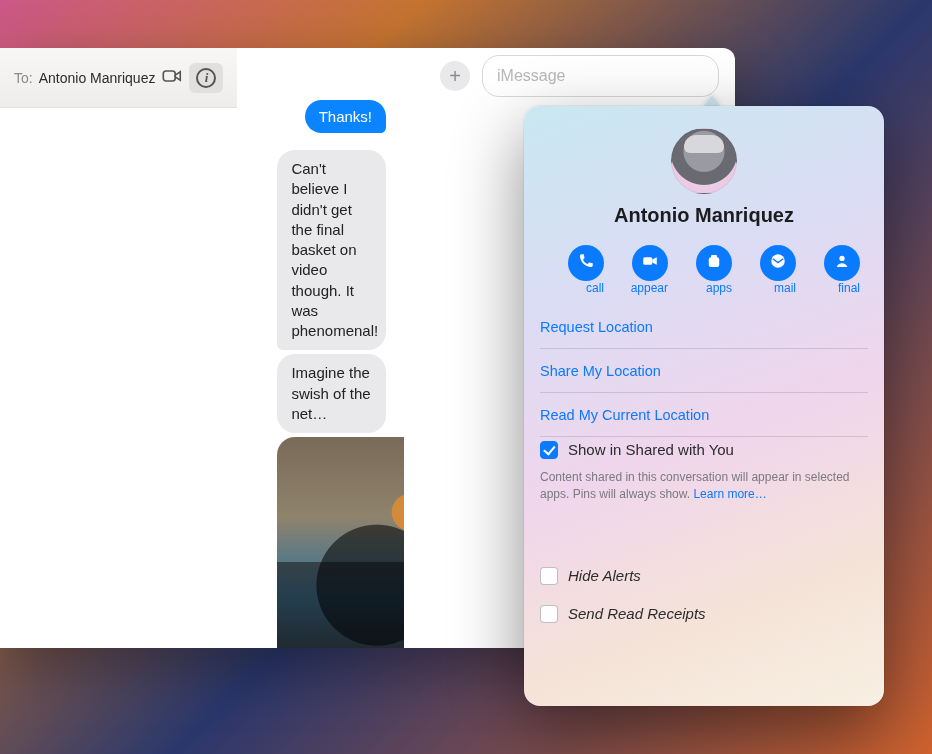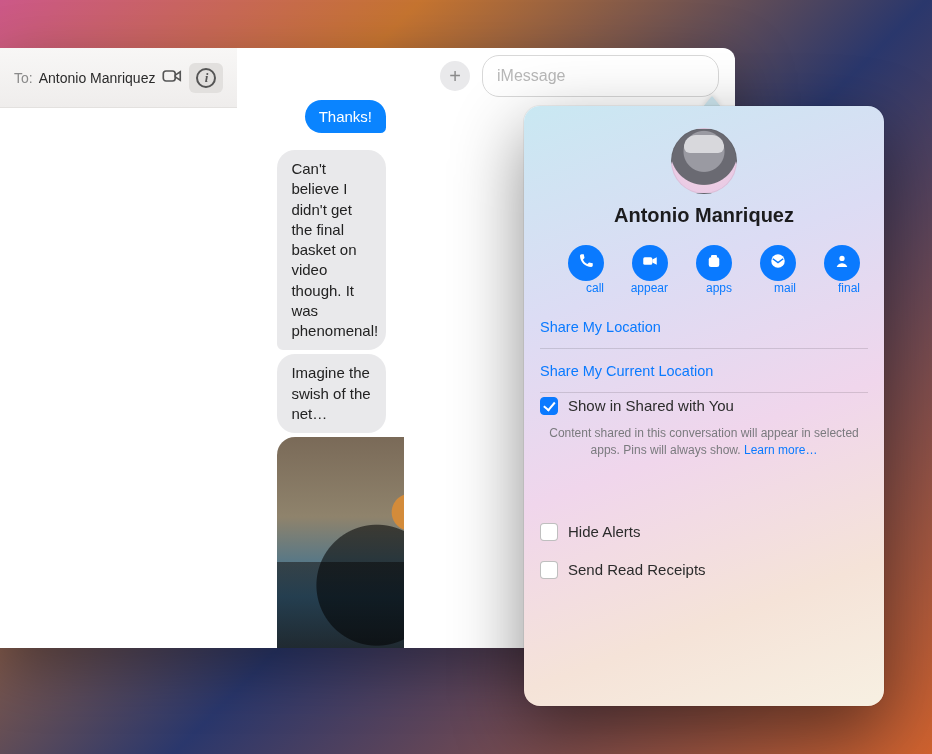--- a/index.html
+++ b/index.html
@@ -190,25 +190,24 @@
   }
   .chk.checked { background: #0a7aff; border-color: #0a7aff; }
   .chk.checked::after {
     content: ""; width: 5px; height: 9px;
     border: solid #fff; border-width: 0 2px 2px 0;
     transform: rotate(40deg) translate(-1px,-1px);
   }
   .help {
     color: #7a7a7e; font-size: 12px; line-height: 1.4;
     padding-bottom: 14px;
-    text-align: center;
   }
   .help a { color: #0a7aff; text-decoration: none; }
   .spacer-pad { height: 40px; }
-  .chk-row.plain { padding: 10px 0; border-top: 0; }
+  .chk-row.plain { padding: 10px 0; border-top: 0; font-style: italic; }
 </style>
 </head>
 <body>
 
 <div class="window">
   <div class="titlebar">
     <span class="to-label">To:</span>
     <span class="to-name">Antonio Manriquez</span>
     <div class="spacer"></div>
     <div class="tb-btn">
@@ -310,22 +309,23 @@
                 <circle cx="12" cy="8.5" r="3.5"></circle>
                 <path d="M5 20c1-4 5-5 7-5s6 1 7 5z"></path>
               </svg>
         </span>
           </div>
         <div class="albl">final</div>
       </div>
     </div>
 
     <div class="links">
+      <div class="link-item">Request Location</div>
       <div class="link-item">Share My Location</div>
-      <div class="link-item">Share My Current Location</div>
+      <div class="link-item">Read My Current Location</div>
 
 
       <div class="chk-row">
         <div class="chk checked"></div>
         <span>Show in Shared with You</span>
       </div>
       <div class="help">
         <span>Content shared in this conversation will appear in selected apps. Pins will always show.</span>
         <a>Learn more…</a>
       </div>

